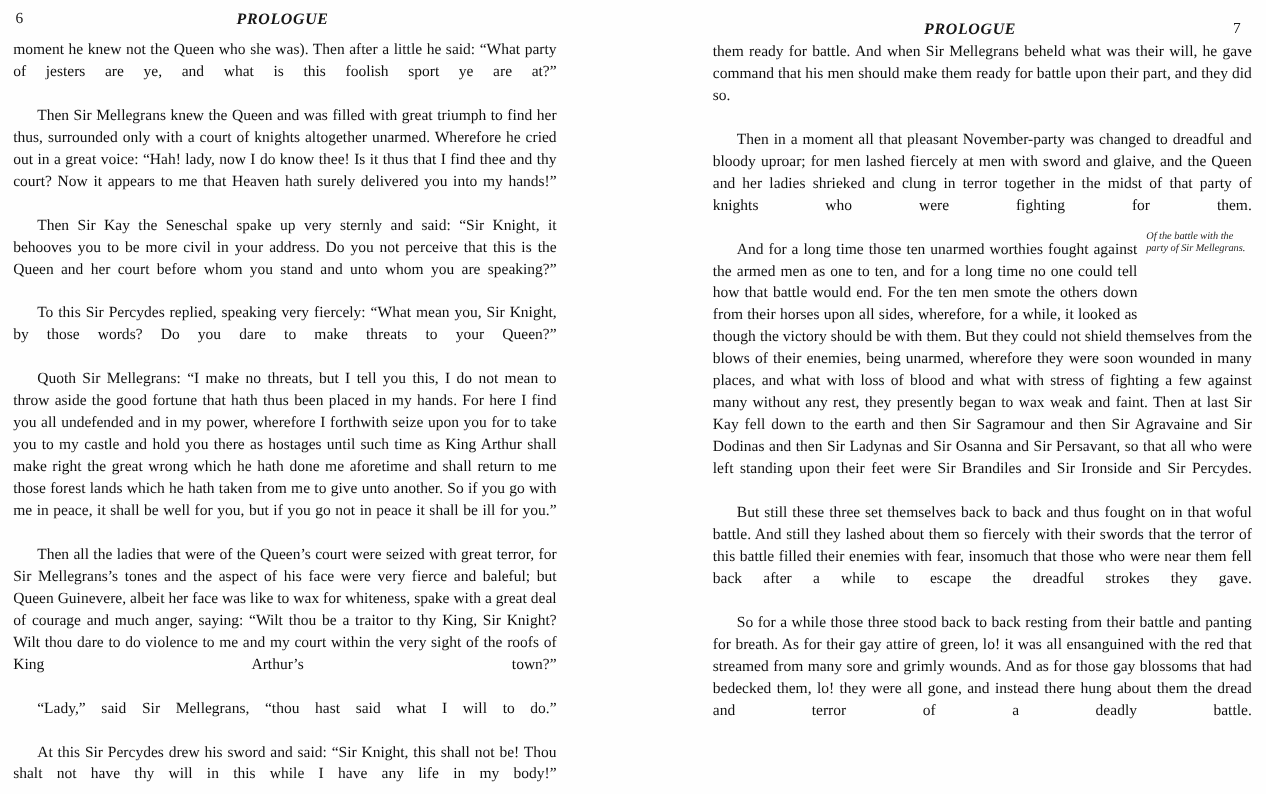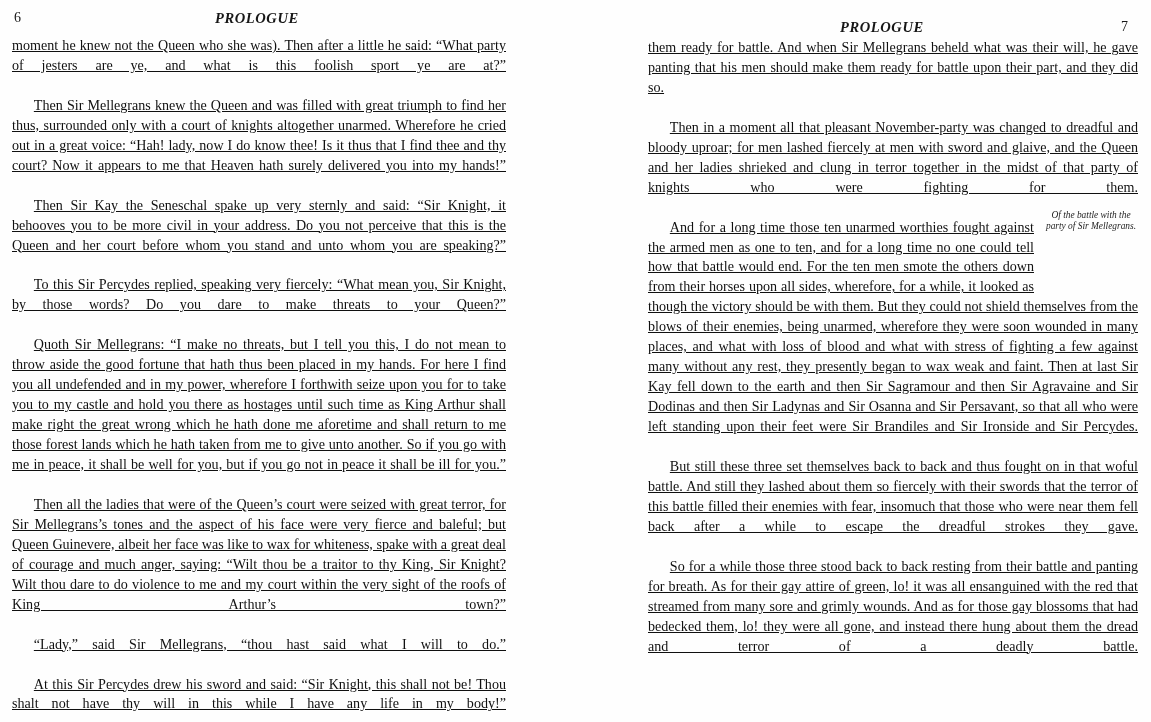--- a/index.html
+++ b/index.html
@@ -54,21 +54,20 @@
     width: 494px;
   }
   #col-right {
     left: 648px;
     top: 38px;
     width: 490px;
   }
   .column p {
     margin: 0;
     text-indent: 1.55em;
-    text-decoration: underline;
   }
   .column p.noindent {
     text-indent: 0;
   }
   
   .column p:after {
     content: "";
     display: inline-block;
     width: 100%;
   }
@@ -79,21 +78,21 @@
   
   .margin-note {
     position: absolute;
     left: 1042px;
     top: 210px;
     width: 98px;
     font-style: italic;
     font-size: 9.4px;
     line-height: 11.4px;
     color: #1d1d1d;
-    text-align: center;
+    text-align: left;
   }
 
   
   #note-spacer {
     float: right;
     width: 104px;
     height: 62px;
     shape-outside: inset(0);
     margin-left: 0;
   }
@@ -118,21 +117,21 @@
     <p>Then Sir Kay the Seneschal spake up very sternly and said: “Sir Knight, it behooves you to be more civil in your address. Do you not perceive that this is the Queen and her court before whom you stand and unto whom you are speaking?”</p>
     <p>To this Sir Percydes replied, speaking very fiercely: “What mean you, Sir Knight, by those words? Do you dare to make threats to your Queen?”</p>
     <p>Quoth Sir Mellegrans: “I make no threats, but I tell you this, I do not mean to throw aside the good fortune that hath thus been placed in my hands. For here I find you all undefended and in my power, wherefore I forthwith seize upon you for to take you to my castle and hold you there as hostages until such time as King Arthur shall make right the great wrong which he hath done me aforetime and shall return to me those forest lands which he hath taken from me to give unto another. So if you go with me in peace, it shall be well for you, but if you go not in peace it shall be ill for you.”</p>
     <p>Then all the ladies that were of the Queen’s court were seized with great terror, for Sir Mellegrans’s tones and the aspect of his face were very fierce and baleful; but Queen Guinevere, albeit her face was like to wax for whiteness, spake with a great deal of courage and much anger, saying: “Wilt thou be a traitor to thy King, Sir Knight? Wilt thou dare to do violence to me and my court within the very sight of the roofs of King Arthur’s town?”</p>
     <p>“Lady,” said Sir Mellegrans, “thou hast said what I will to do.”</p>
     <p>At this Sir Percydes drew his sword and said: “Sir Knight, this shall not be! Thou shalt not have thy will in this while I have any life in my body!”</p>
 
   </div>
 
   <div class="column" id="col-right">
-    <p class="noindent">them ready for battle. And when Sir Mellegrans beheld what was their will, he gave panting that his men should make them ready for battle upon their part, and they did so.</p>
+    <p class="noindent">them ready for battle. And when Sir Mellegrans beheld what was their will, he gave command that his men should make them ready for battle upon their part, and they did so.</p>
     <p>Then in a moment all that pleasant November-party was changed to dreadful and bloody uproar; for men lashed fiercely at men with sword and glaive, and the Queen and her ladies shrieked and clung in terror together in the midst of that party of knights who were fighting for them.</p>
     <p class="has-margin-note"><span id="note-spacer"></span><span>And for a long time those ten unarmed worthies fought against the armed men as one to ten, and for a long time no one could tell how that battle would end. For the ten men smote the others down from their horses upon all sides, wherefore, for a while, it looked as though the victory should be with them. But they could not shield themselves from the blows of their enemies, being unarmed, wherefore they were soon wounded in many places, and what with loss of blood and what with stress of fighting a few against many without any rest, they presently began to wax weak and faint. Then at last Sir Kay fell down to the earth and then Sir Sagramour and then Sir Agravaine and Sir Dodinas and then Sir Ladynas and Sir Osanna and Sir Persavant, so that all who were left standing upon their feet were Sir Brandiles and Sir Ironside and Sir Percydes.</span></p>
     <p>But still these three set themselves back to back and thus fought on in that woful battle. And still they lashed about them so fiercely with their swords that the terror of this battle filled their enemies with fear, insomuch that those who were near them fell back after a while to escape the dreadful strokes they gave.</p>
     <p>So for a while those three stood back to back resting from their battle and panting for breath. As for their gay attire of green, lo! it was all ensanguined with the red that streamed from many sore and grimly wounds. And as for those gay blossoms that had bedecked them, lo! they were all gone, and instead there hung about them the dread and terror of a deadly battle.</p>
 
   </div>
 
   <div class="margin-note">Of the battle with the party of Sir Mellegrans.</div>
 
 </div>

